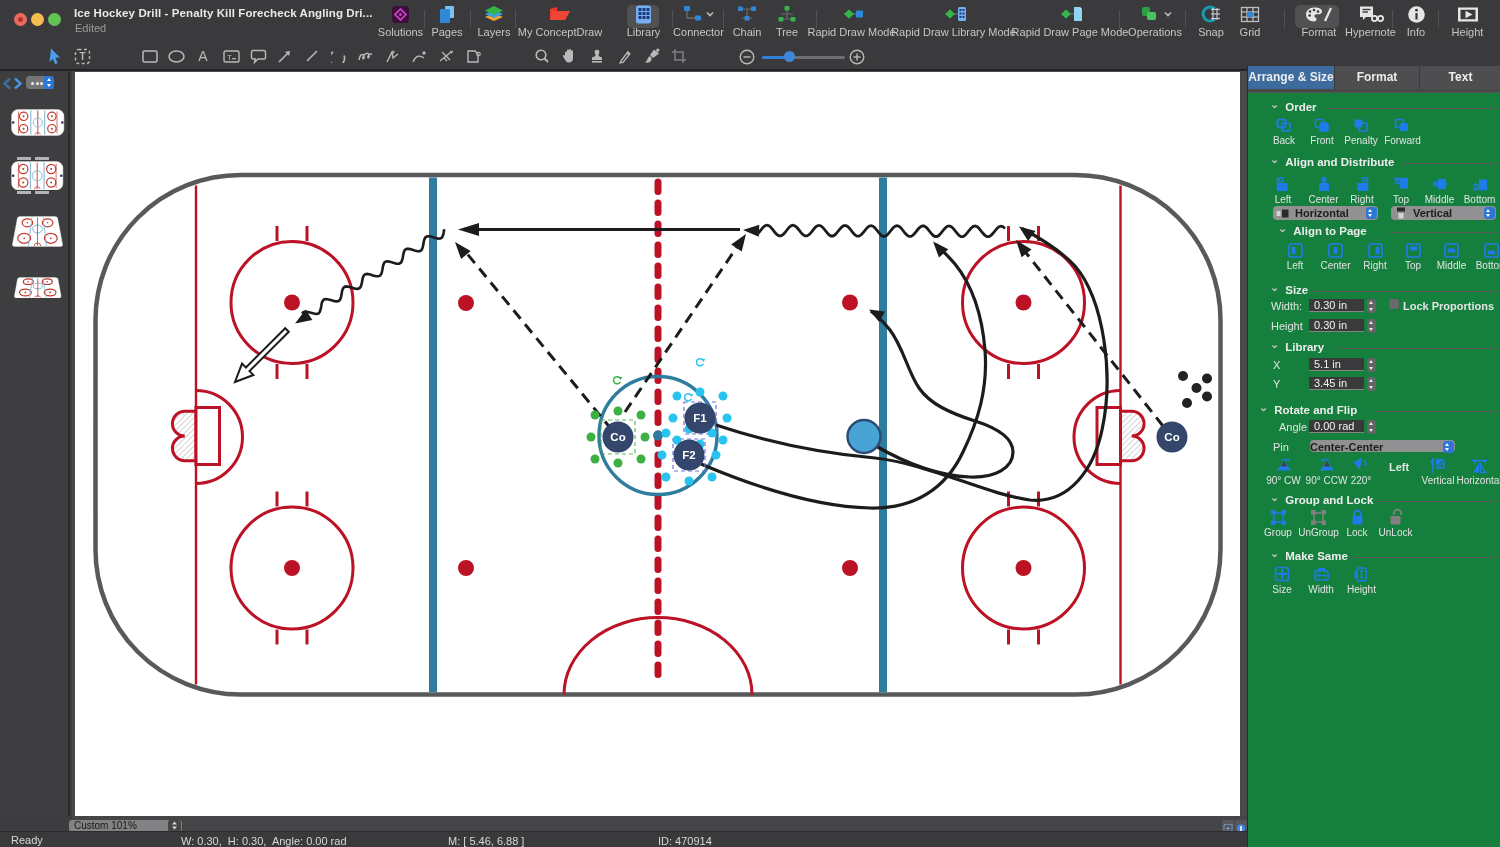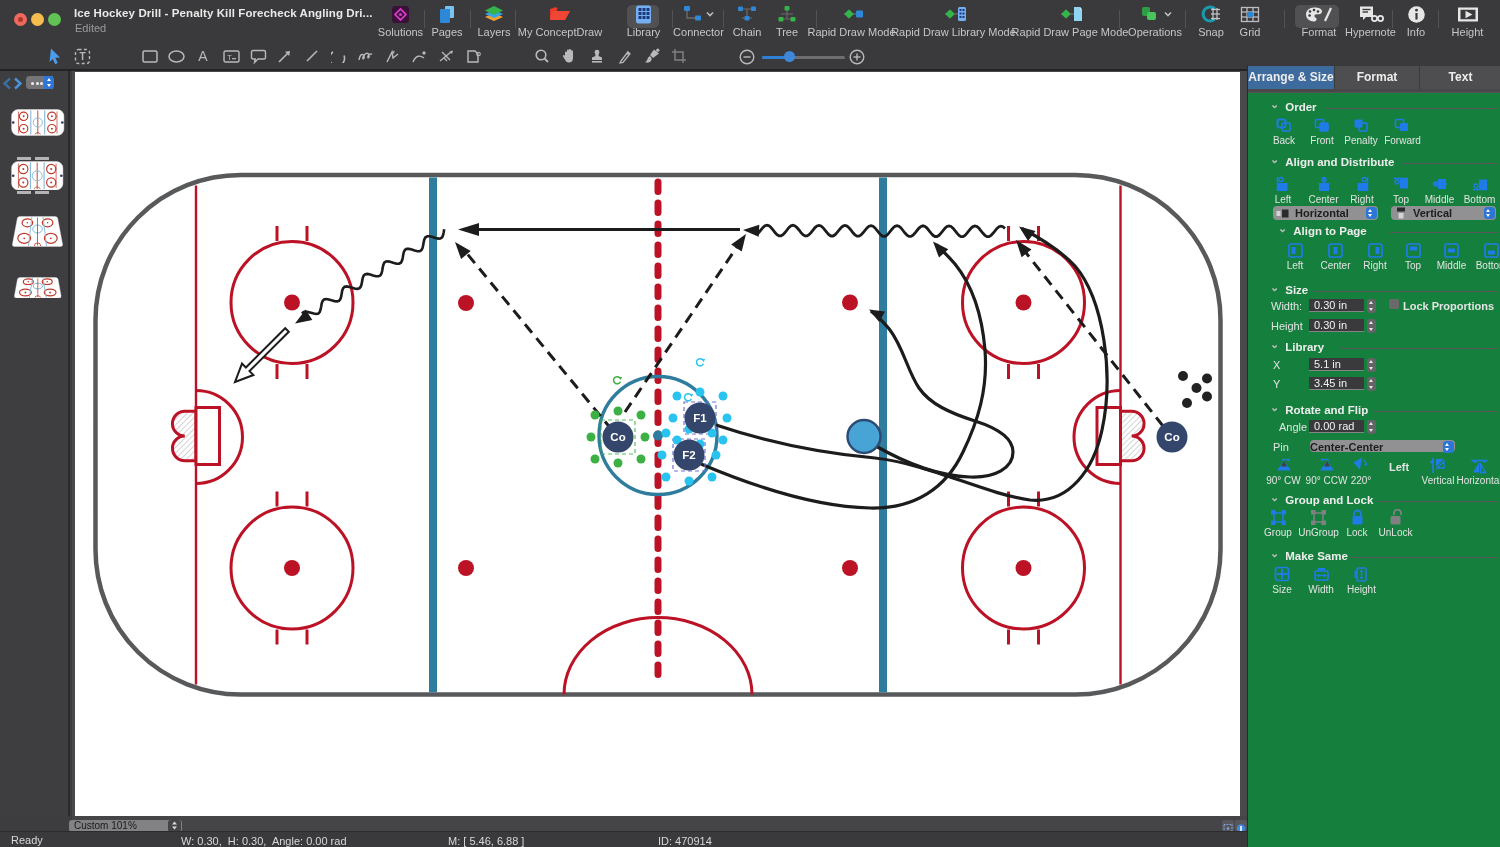--- a/index.html
+++ b/index.html
@@ -852,21 +852,21 @@
     <div class="pinput" style="left:61px;top:253px">0.30 in</div>
     <div class="stepper" style="left:119px;top:252.5px"></div>
     <div class="phead" style="left:22px;top:275px">Library</div>
     <div class="pline" style="left:92px;top:282px;width:157px"></div>
     <div class="plabel" style="left:25px;top:293px">X</div>
     <div class="pinput" style="left:61px;top:292px">5.1 in</div>
     <div class="stepper" style="left:119px;top:291.5px"></div>
     <div class="plabel" style="left:25px;top:312px">Y</div>
     <div class="pinput" style="left:61px;top:311px">3.45 in</div>
     <div class="stepper" style="left:119px;top:310.5px"></div>
-    <div class="phead" style="left:22px;top:338px">Rotate and Flip</div>
+    <div class="phead" style="left:11px;top:338px">Rotate and Flip</div>
     <div class="pline" style="left:126px;top:345px;width:123px"></div>
     <div class="plabel" style="left:31px;top:355px">Angle</div>
     <div class="pinput" style="left:61px;top:354px">0.00 rad</div>
     <div class="stepper" style="left:119px;top:353.5px"></div>
     <div class="plabel" style="left:25px;top:375px">Pin</div>
     <div class="dropdown" style="left:62px;top:374px;width:145px;height:12px;line-height:14px"><span style="">Center-Center</span><div class="bluestep" style="right:1.5px;top:1px;width:11px;height:12px"></div></div>
     <div class="pitem" style="left:16px;top:390.5px;width:39px">
       <div class="ic">
         <svg width="18" height="16" viewBox="0 0 18 16">
           <polygon points="2,13.5 9,4 16,13.5" fill="#1f7be8"></polygon>

